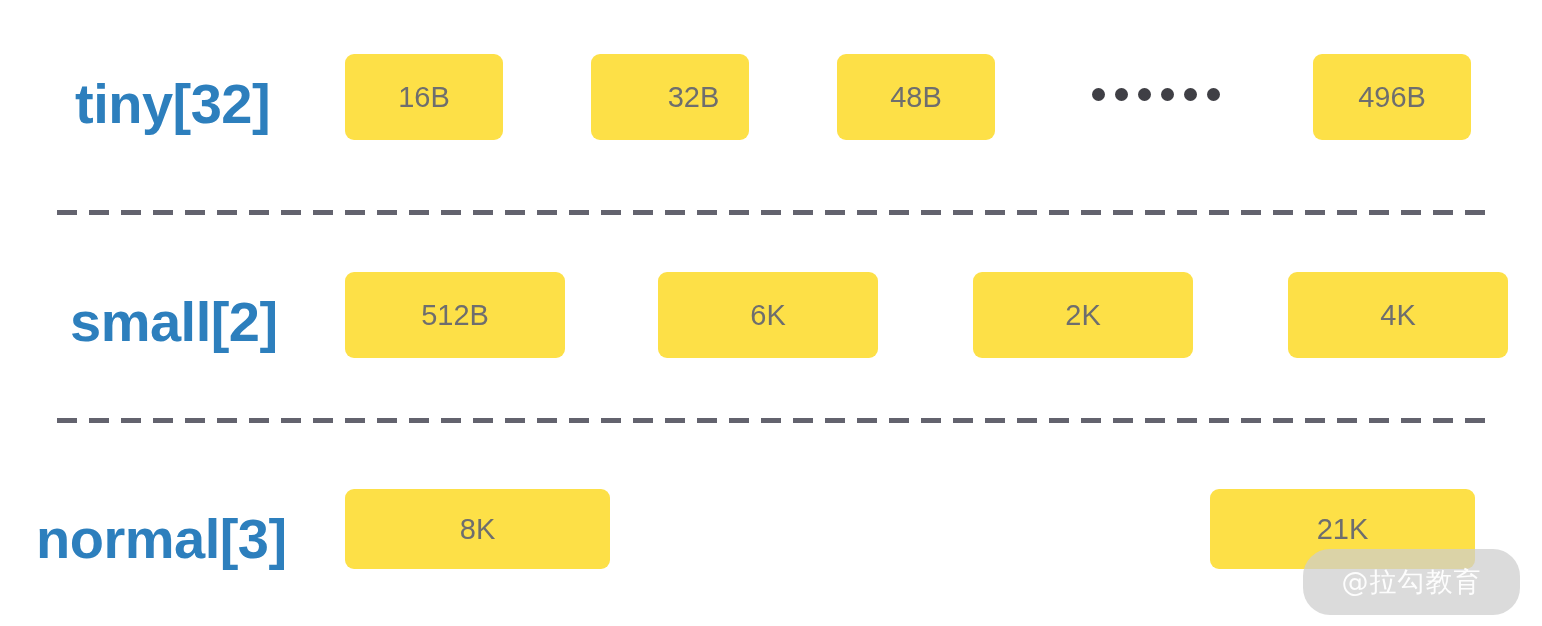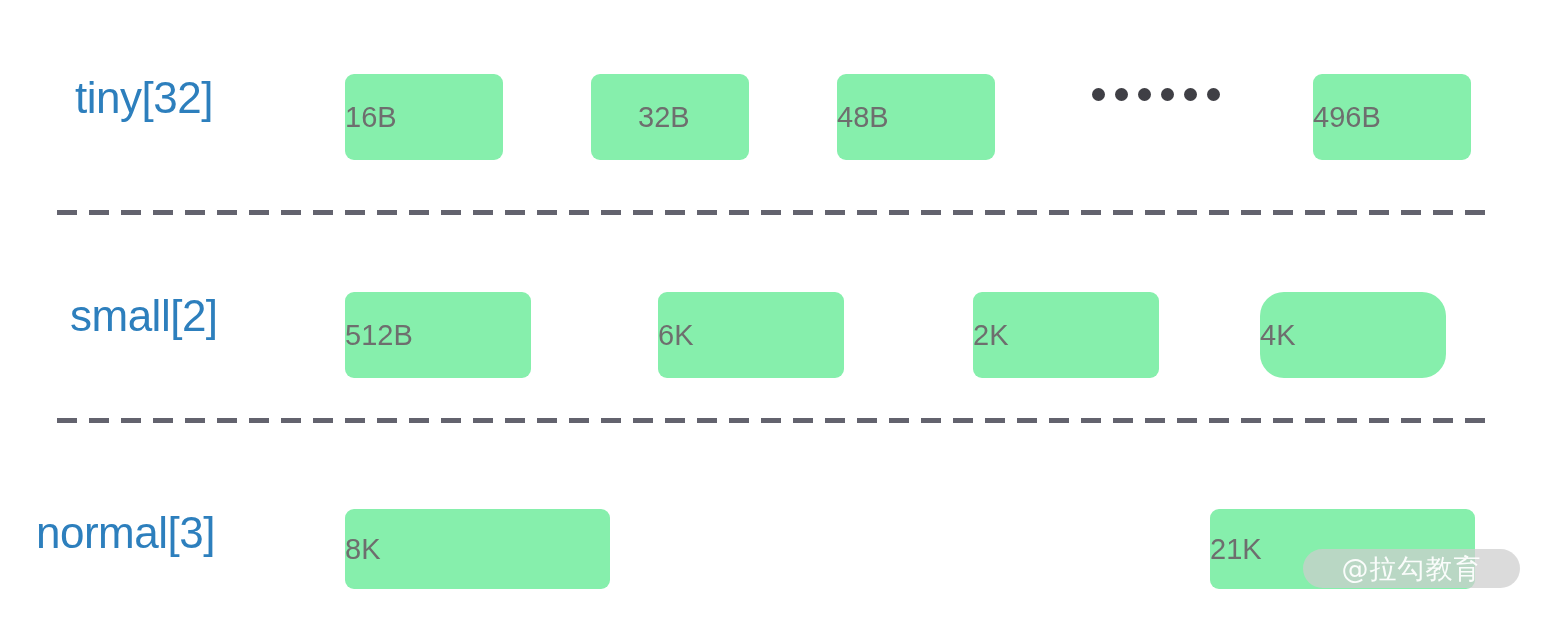--- a/index.html
+++ b/index.html
@@ -25,69 +25,68 @@
     width: 1542px;
   }
   #row-tiny   { top: 40px;  height: 120px; }
   #row-small  { top: 258px; height: 120px; }
   #row-normal { top: 475px; height: 120px; }
 
   
   .row-label {
     position: absolute;
     color: #2d7fbd;
-    font-size: 44px;
-    font-weight: 400;
+    font-size: 56px;
+    font-weight: 700;
     letter-spacing: -0.5px;
     white-space: nowrap;
     line-height: 1;
   }
   #row-tiny   .row-label { left: 75px; top: 36px; }
   #row-small  .row-label { left: 70px; top: 36px; }
   #row-normal .row-label { left: 36px; top: 36px; }
 
   
   .blocks {
     position: absolute;
     top: 0;
     left: 0;
     height: 120px;
     width: 1542px;
   }
   .block {
     position: absolute;
-    background: #86efac;
+    background: #fde047;
     border-radius: 9px;
     display: flex;
     align-items: center;
-    justify-content: flex-start;
+    justify-content: center;
     box-sizing: border-box;
-    margin-top: 20px;
   }
   .block-label {
     color: #6e6e6e;
     font-size: 29px;
     font-weight: 400;
     line-height: 1;
     white-space: nowrap;
   }
 
   
   #row-tiny .block  { top: 14px; height: 86px; width: 158px; }
   #row-tiny .b0 { left: 345px; }
   #row-tiny .b1 { left: 591px; padding-left: 47px; }
   #row-tiny .b2 { left: 837px; }
   #row-tiny .b3 { left: 1313px; }
 
   
-  #row-small .block { top: 14px; height: 86px; width: 186px; }
+  #row-small .block { top: 14px; height: 86px; width: 220px; }
   #row-small .b0 { left: 345px; }
   #row-small .b1 { left: 658px; }
   #row-small .b2 { left: 973px; }
-  #row-small .b3 { left: 1260px; border-radius: 24px; }
+  #row-small .b3 { left: 1288px; }
 
   
   #row-normal .block { top: 14px; height: 80px; width: 265px; }
   #row-normal .b0 { left: 345px; }
   #row-normal .b1 { left: 781px; }
   #row-normal .b2 { left: 1210px; }
 
   
   .ellipsis {
     position: absolute;
@@ -119,21 +118,21 @@
   }
   #divider-1 { top: 210px; }
   #divider-2 { top: 418px; }
 
   
   #watermark {
     position: absolute;
     left: 1303px;
     top: 549px;
     width: 217px;
-    height: 39px;
+    height: 66px;
     border-radius: 27px;
     background: rgba(205, 205, 205, 0.72);
     display: flex;
     align-items: center;
     justify-content: center;
   }
   #watermark .wm-text {
     color: rgba(255, 255, 255, 0.93);
     font-size: 27px;
     letter-spacing: 1px;

